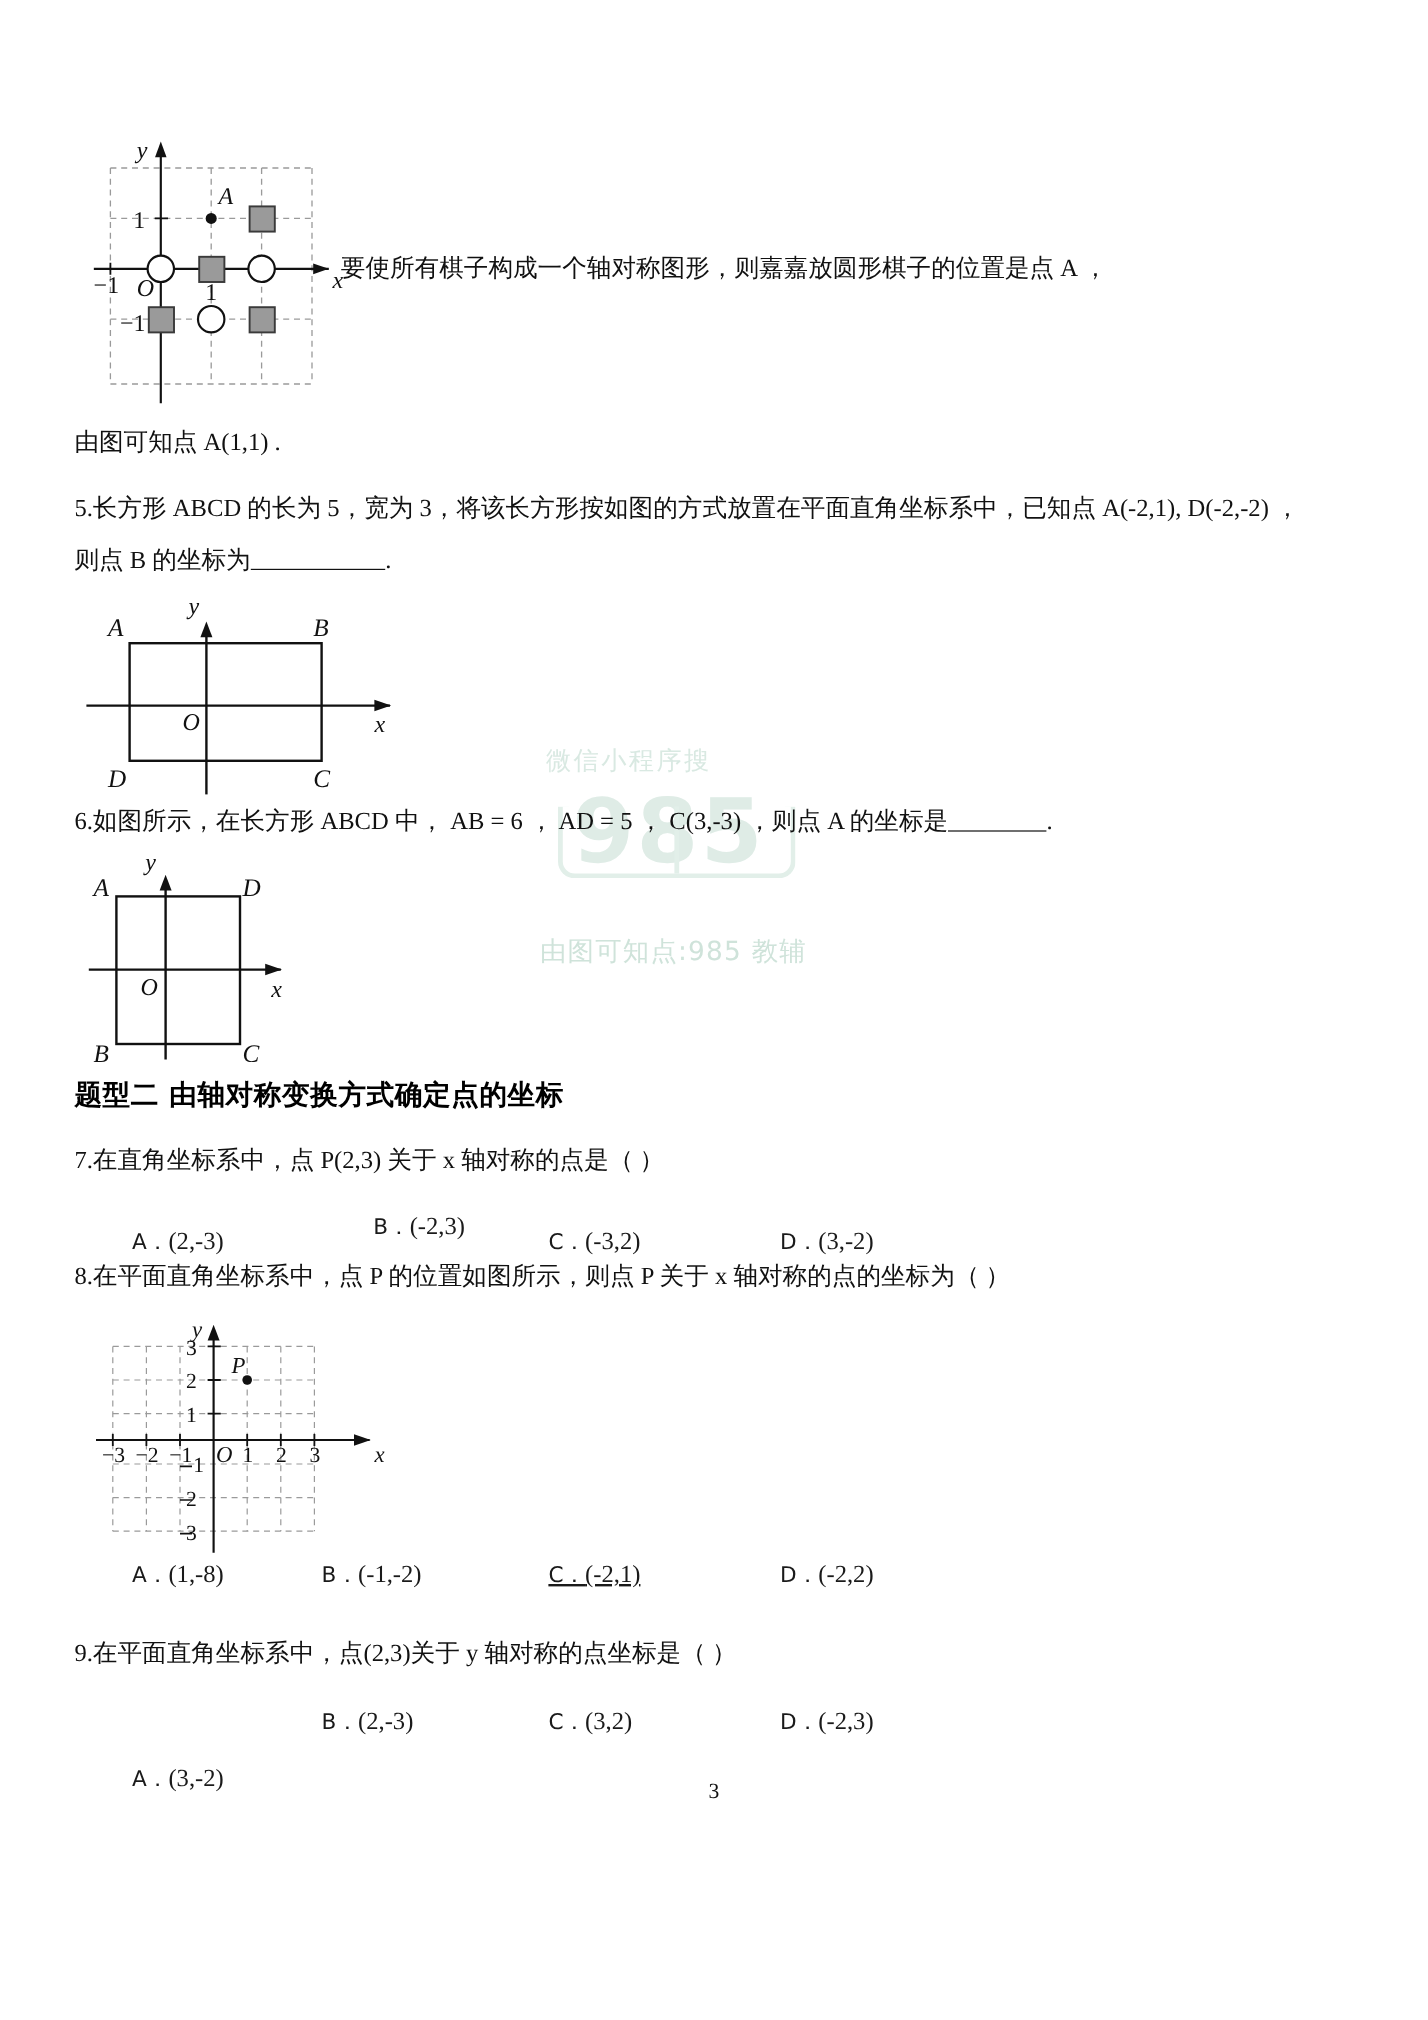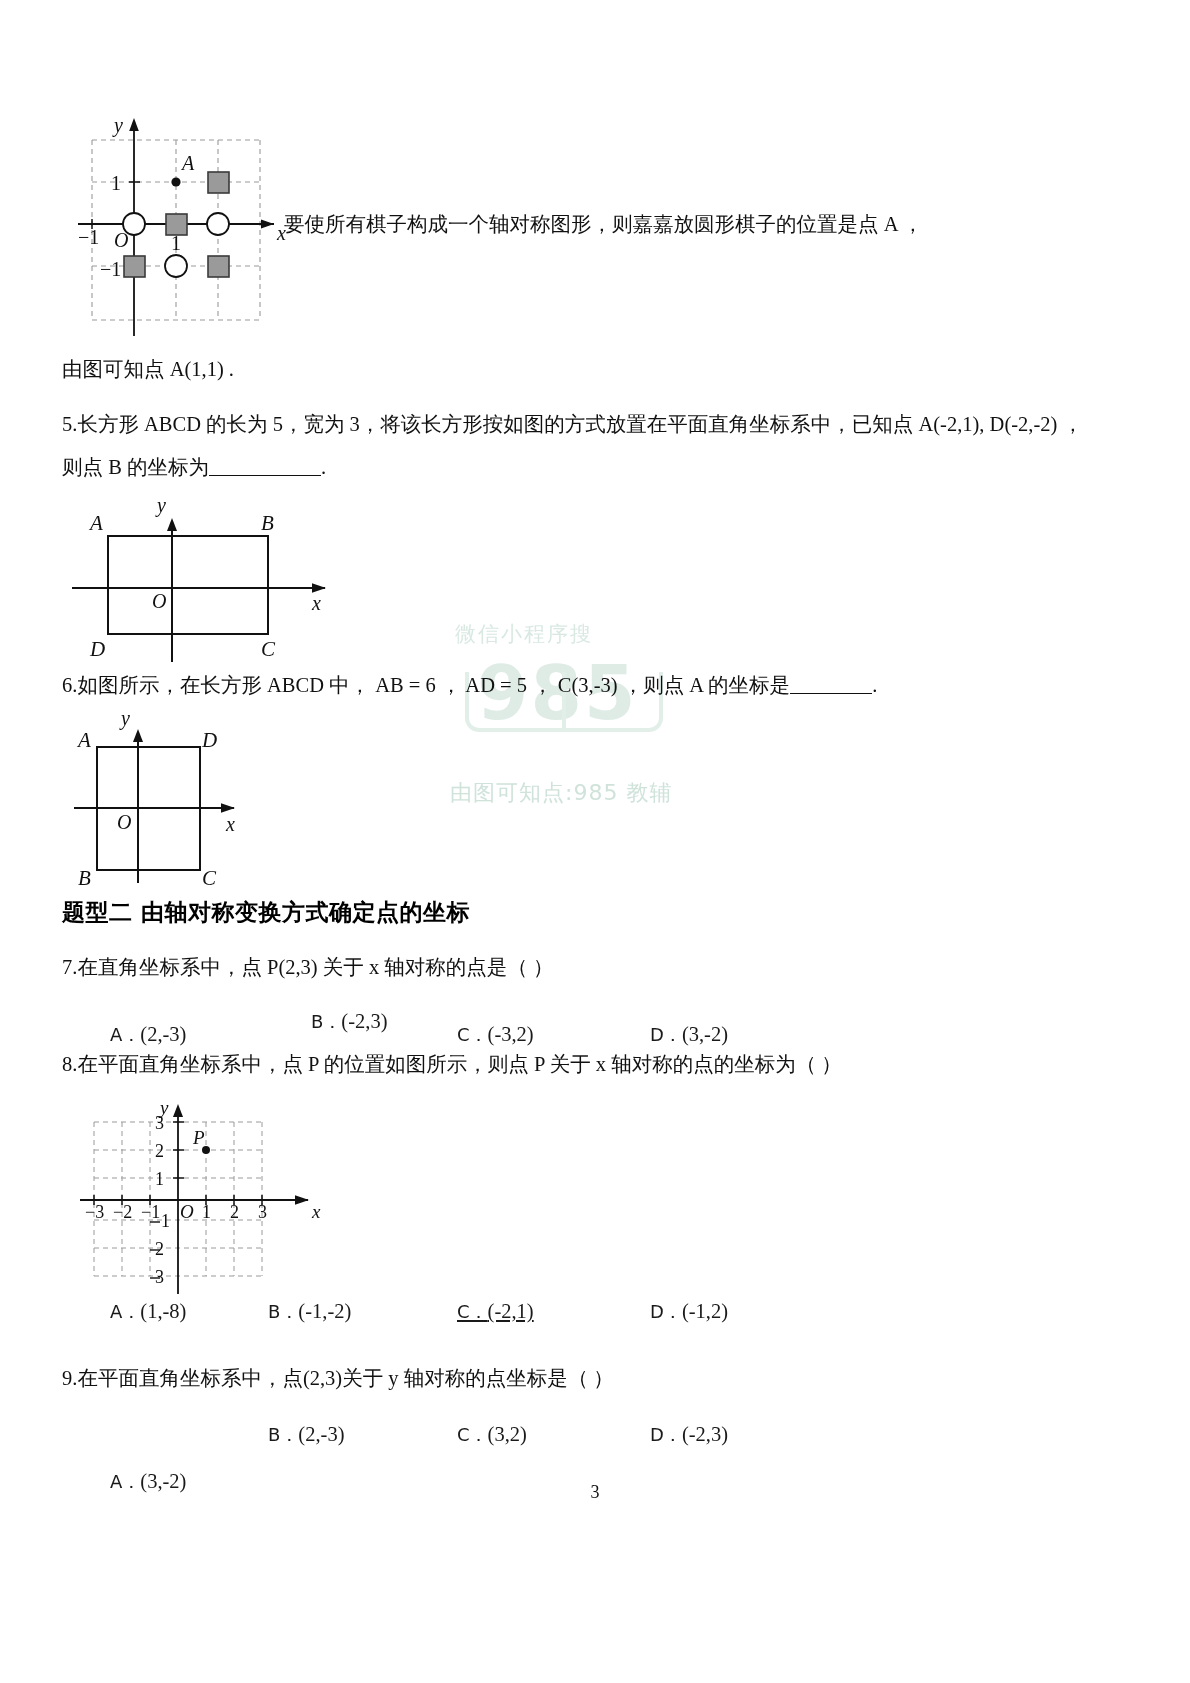--- a/index.html
+++ b/index.html
@@ -315,21 +315,21 @@
   <div class="opt" style="left:110px; top:1300px;">
     <span class="lbl">A．</span><span>(1,-8)</span>
   </div>
   <div class="opt" style="left:268px; top:1300px;">
     <span class="lbl">B．</span><span>(-1,-2)</span>
   </div>
   <div class="opt" style="left:457px; top:1300px;text-decoration:underline;">
     <span class="lbl">C．</span><span>(-2,1)</span>
   </div>
   <div class="opt" style="left:650px; top:1300px;">
-    <span class="lbl">D．</span><span>(-1,2)</span>
+    <span class="lbl">D．</span><span>(-2,2)</span>
   </div>
 
   <div class="txt" style="left:62px; top:1366px;">9.在平面直角坐标系中，点(2,3)关于 y 轴对称的点坐标是（    ）</div>
 
   <div class="opt" style="left:110px; top:1470px;">
     <span class="lbl">A．</span><span>(3,-2)</span>
   </div>
   <div class="opt" style="left:268px; top:1423px;">
     <span class="lbl">B．</span><span>(2,-3)</span>
   </div>

